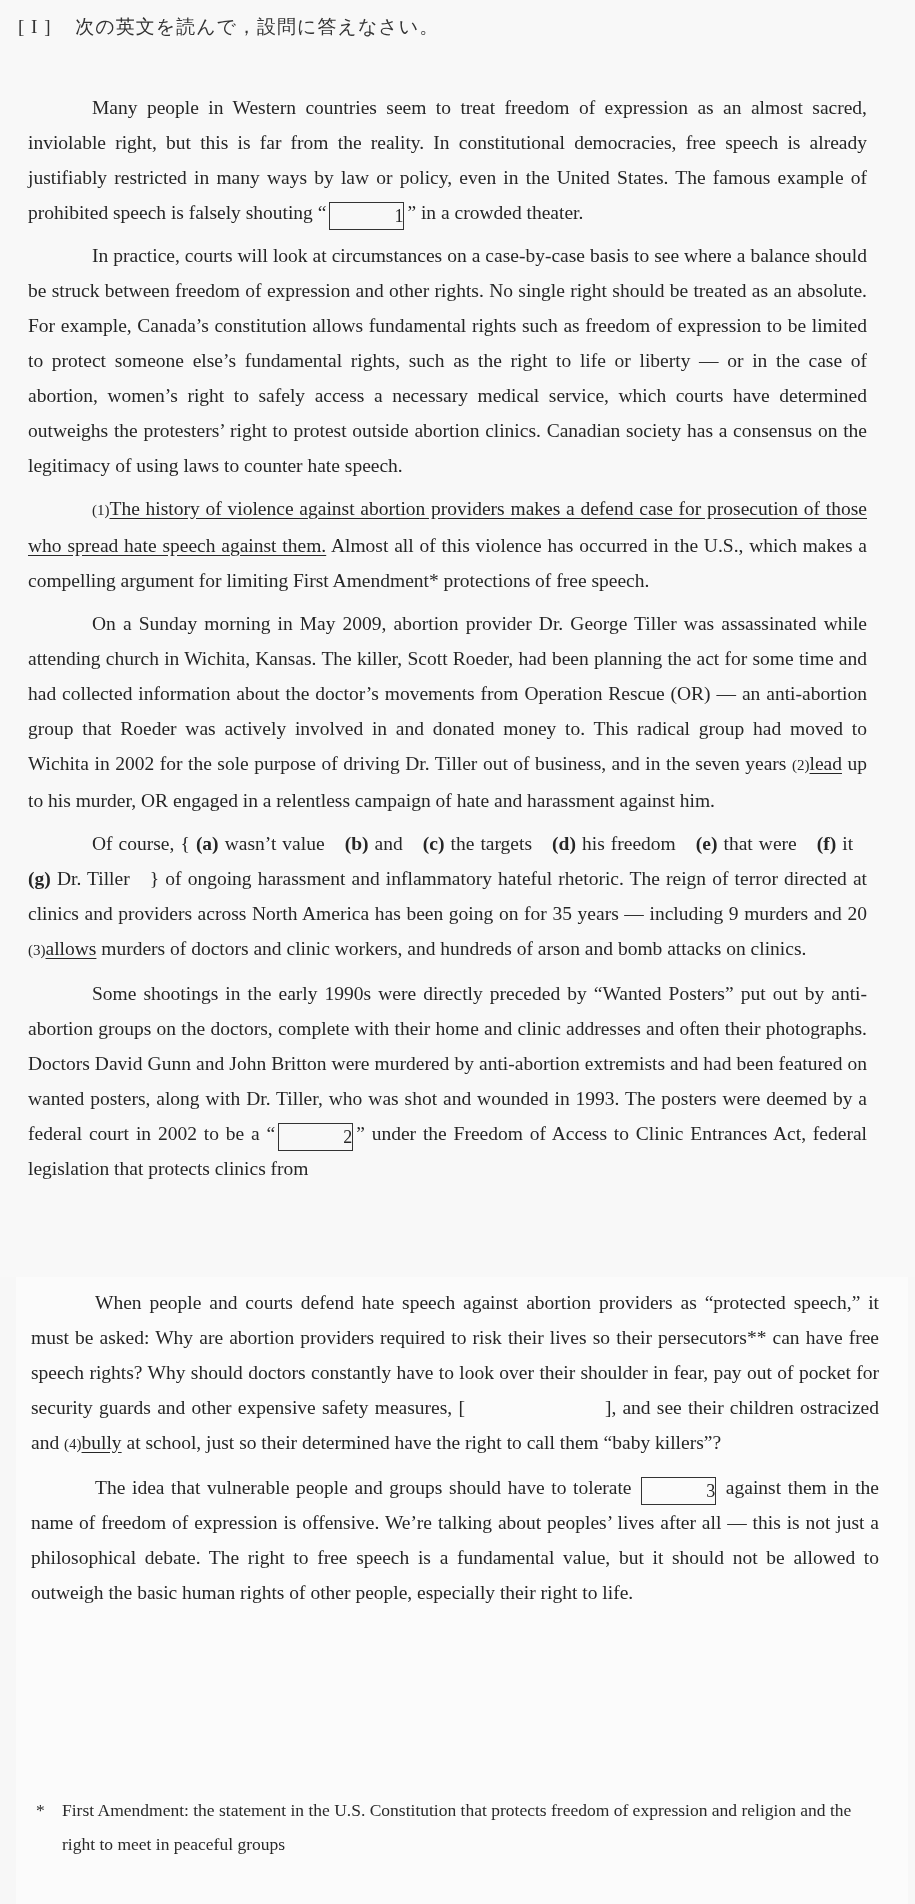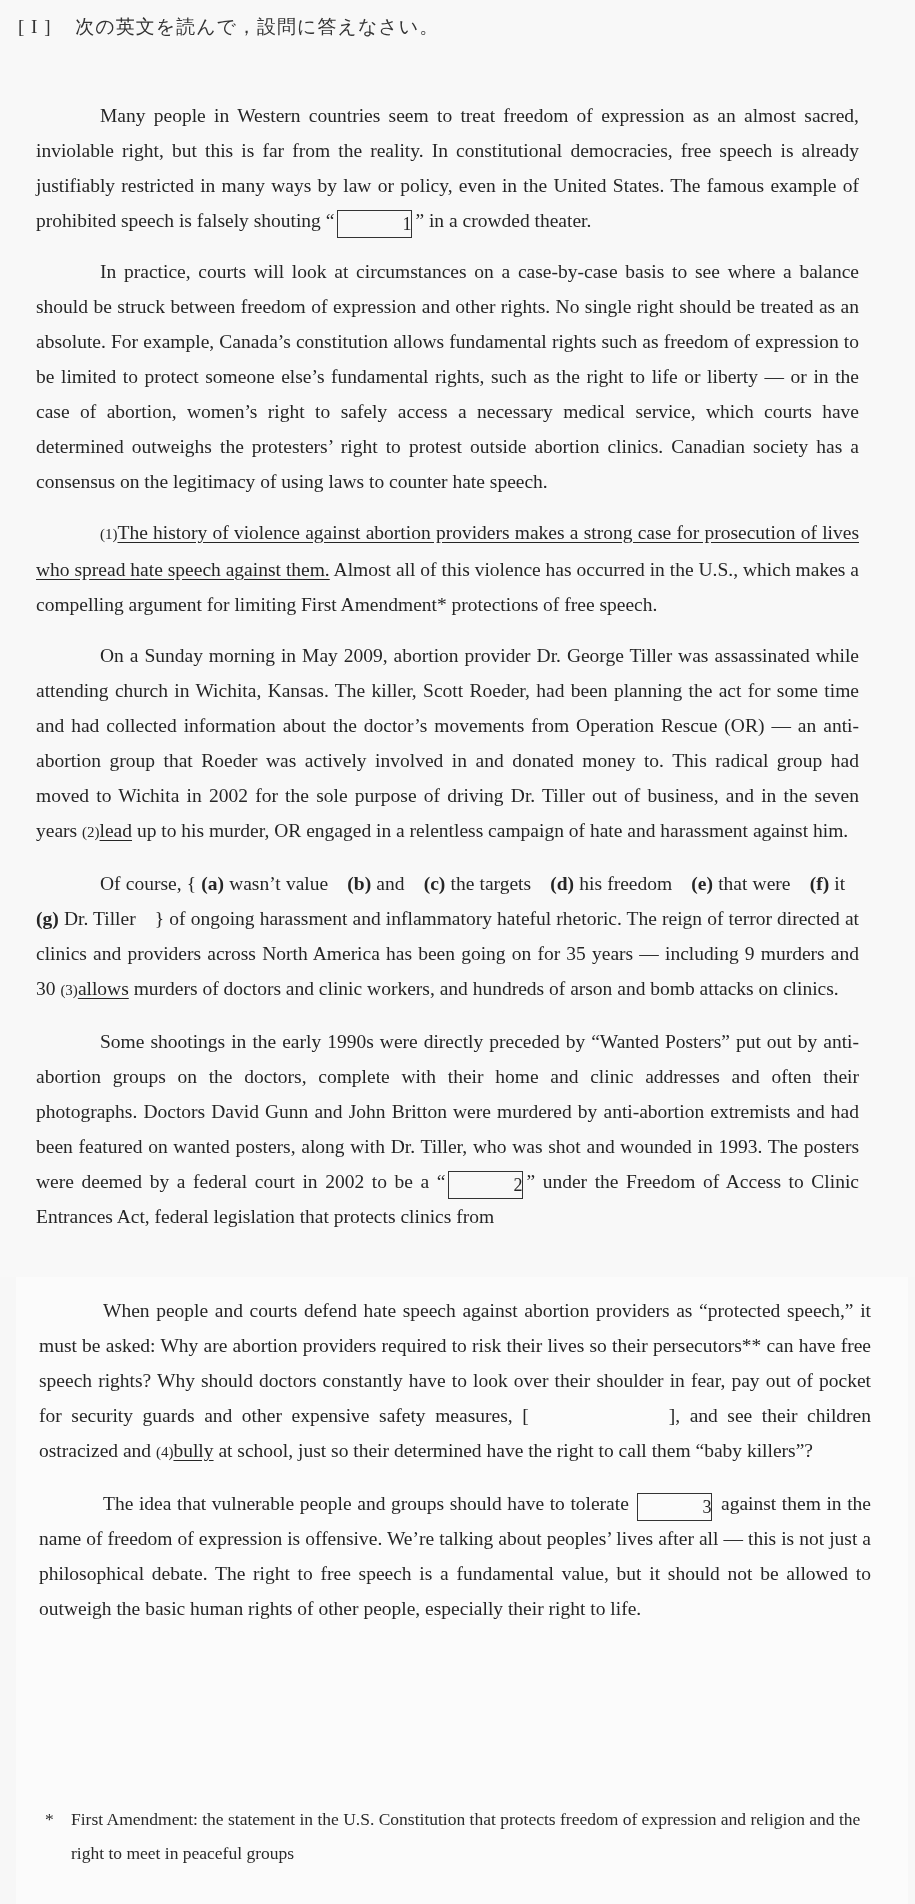--- a/index.html
+++ b/index.html
@@ -27,71 +27,71 @@
     .heading .num { margin-right: 18px; }
     .text {
       position: absolute;
       font-size: 19.5px;
       line-height: 35px;
       text-align: justify;
       color: #262626;
     }
     .top-text { left: 20px; top: 82px; width: 855px; }
     .bottom-text { left: 23px; top: 1277px; width: 864px; }
-    .para { text-indent: 64px; margin: 16px; font-family: Liberation Serif, serif; }
+    .para { text-indent: 64px; margin: 8px; font-family: Liberation Serif, serif; }
     .para + .para { margin-top: 0; }
     .ul { text-decoration: underline; text-underline-offset: 3px; }
     .qnum { font-size: 15px; }
     .blank-box {
       display: inline-block; border: 1px solid #333; min-width: 58px; height: 26px;
       line-height: 26px; text-align: center; vertical-align: -3px; margin: 0 3px;
       font-size: 18px;
     }
     .bracket-blank { display: inline-block; width: 140px; }
     .choice b { font-weight: bold; }
     .choice { margin-right: 14px; }
     .notes {
       position: absolute; left: 36px; top: 1793px; width: 840px;
       font-size: 17.5px; line-height: 34px; color: #2a2a2a;
     }
-    .note { padding-left: 26px; text-indent: -26px; margin: 9px; }
+    .note { padding-left: 26px; text-indent: -26px; margin: 0; }
     .note .mark { display: inline-block; width: 26px; text-indent: 0; }
   </style>
 </head>
 <body>
 
 <div class="page-top"></div>
 <div class="page-bottom"></div>
 
 <div class="heading">
   <span class="num">[ I ]</span>
   <span>次の英文を読んで，設問に答えなさい。</span>
 </div>
 
 <div class="text top-text">
   <p class="para">
     <span>Many people in Western countries seem to treat freedom of expression as an almost sacred, inviolable right, but this is far from the reality. In constitutional democracies, free speech is already justifiably restricted in many ways by law or policy, even in the United States. The famous example of prohibited speech is falsely shouting “</span><span class="blank-box">1</span><span>” in a crowded theater.</span>
   </p>
   <p class="para">In practice, courts will look at circumstances on a case-by-case basis to see where a balance should be struck between freedom of expression and other rights. No single right should be treated as an absolute. For example, Canada’s constitution allows fundamental rights such as freedom of expression to be limited to protect someone else’s fundamental rights, such as the right to life or liberty — or in the case of abortion, women’s right to safely access a necessary medical service, which courts have determined outweighs the protesters’ right to protest outside abortion clinics. Canadian society has a consensus on the legitimacy of using laws to counter hate speech.</p>
   <p class="para">
-    <span class="qnum">(1)</span><span class="ul">The history of violence against abortion providers makes a strong case for prosecution of lives who spread hate speech against them.</span><span> Almost all of this violence has occurred in the U.S., which makes a compelling argument for limiting First Amendment* protections of free speech.</span>
+    <span class="qnum">(1)</span><span class="ul">The history of violence against abortion providers makes a defend case for prosecution of those who spread hate speech against them.</span><span> Almost all of this violence has occurred in the U.S., which makes a compelling argument for limiting First Amendment* protections of free speech.</span>
   </p>
   <p class="para">
     <span>On a Sunday morning in May 2009, abortion provider Dr. George Tiller was assassinated while attending church in Wichita, Kansas. The killer, Scott Roeder, had been planning the act for some time and had collected information about the doctor’s movements from Operation Rescue (OR) — an anti-abortion group that Roeder was actively involved in and donated money to. This radical group had moved to Wichita in 2002 for the sole purpose of driving Dr. Tiller out of business, and in the seven years </span><span class="qnum">(2)</span><span class="ul">lead</span><span> up to his murder, OR engaged in a relentless campaign of hate and harassment against him.</span>
   </p>
   <p class="para">
     <span>Of course, {</span>
     <span class="choice"><b>(a)</b> <span>wasn’t value</span></span>
     <span class="choice"><b>(b)</b> <span>and</span></span>
     <span class="choice"><b>(c)</b> <span>the targets</span></span>
     <span class="choice"><b>(d)</b> <span>his freedom</span></span>
     <span class="choice"><b>(e)</b> <span>that were</span></span>
     <span class="choice"><b>(f)</b> <span>it</span></span>
     <span class="choice"><b>(g)</b> <span>Dr. Tiller</span></span>
-    <span>}</span><span> of ongoing harassment and inflammatory hateful rhetoric. The reign of terror directed at clinics and providers across North America has been going on for 35 years — including 9 murders and 30 </span><span class="qnum">(3)</span><span class="ul">allows</span><span> murders of doctors and clinic workers, and hundreds of arson and bomb attacks on clinics.</span>
+    <span>}</span><span> of ongoing harassment and inflammatory hateful rhetoric. The reign of terror directed at clinics and providers across North America has been going on for 35 years — including 9 murders and 20 </span><span class="qnum">(3)</span><span class="ul">allows</span><span> murders of doctors and clinic workers, and hundreds of arson and bomb attacks on clinics.</span>
   </p>
   <p class="para">
     <span>Some shootings in the early 1990s were directly preceded by “Wanted Posters” put out by anti-abortion groups on the doctors, complete with their home and clinic addresses and often their photographs. Doctors David Gunn and John Britton were murdered by anti-abortion extremists and had been featured on wanted posters, along with Dr. Tiller, who was shot and wounded in 1993. The posters were deemed by a federal court in 2002 to be a “</span><span class="blank-box">2</span><span>” under the Freedom of Access to Clinic Entrances Act, federal legislation that protects clinics from</span>
   </p>
 </div>
 
 <div class="text bottom-text">
   <p class="para">
     <span>When people and courts defend hate speech against abortion providers as “protected speech,” it must be asked: Why are abortion providers required to risk their lives so their persecutors** can have free speech rights? Why should doctors constantly have to look over their shoulder in fear, pay out of pocket for security guards and other expensive safety measures,</span>
     <span><span>[</span><span class="bracket-blank"></span><span>]</span></span><span>, and see their children ostracized and </span><span class="qnum">(4)</span><span class="ul">bully</span><span> at school, just so their determined have the right to call them “baby killers”?</span>

